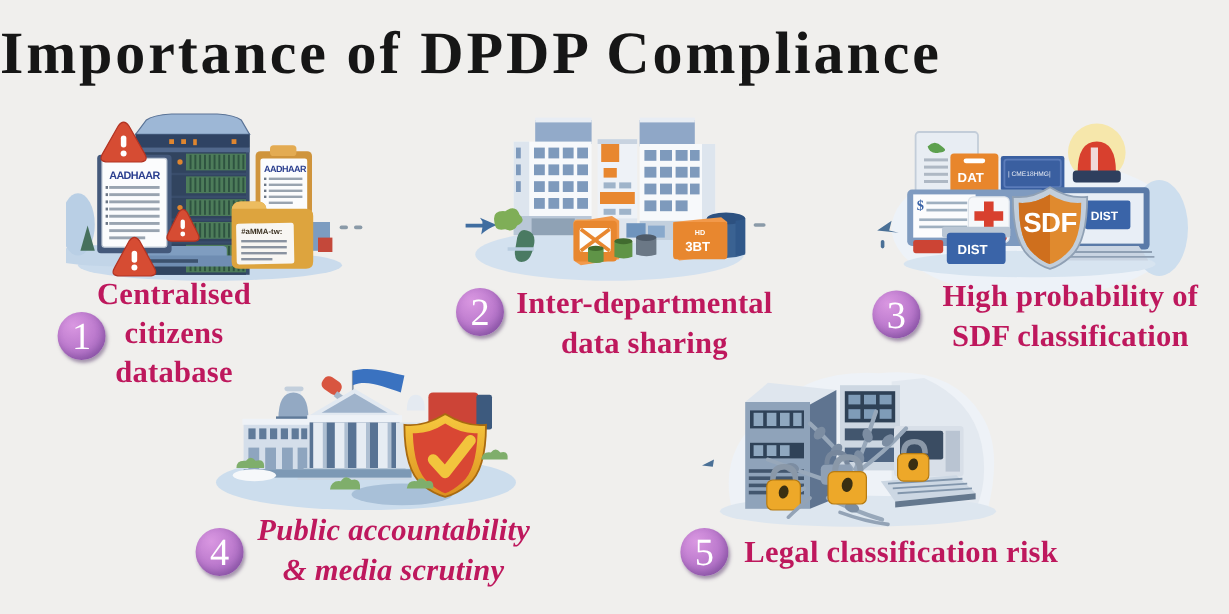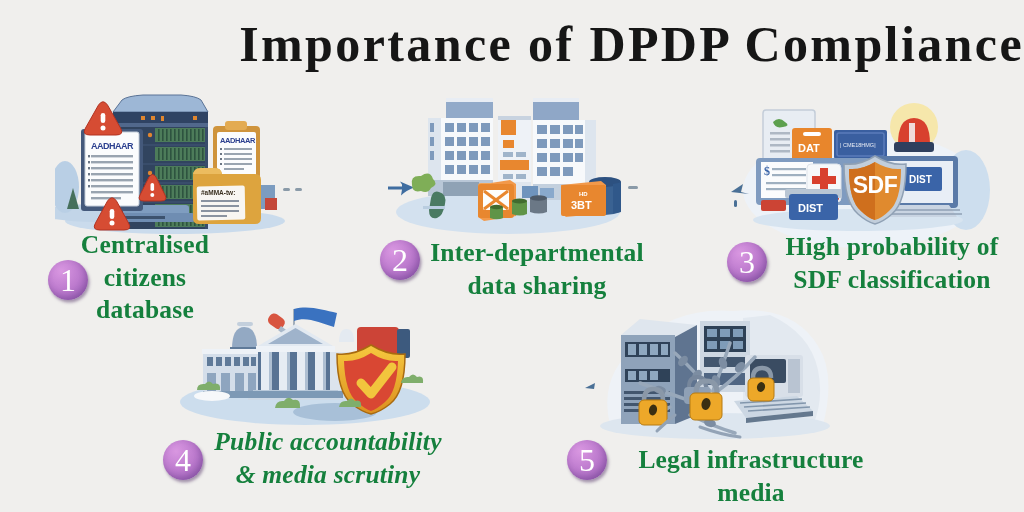--- a/index.html
+++ b/index.html
@@ -1,42 +1,42 @@
 <!DOCTYPE html>
 <html><head>
 <meta charset="utf-8">
 <style>
   html,body{margin:0;padding:0;}
   body{width:1024px;height:512px;background:#f0efed;position:relative;overflow:hidden;
        font-family:"Liberation Serif", serif;}
-  h1{position:absolute;left:0;top:9px;width:1024px;text-align:right;margin:0;
+  h1{position:absolute;left:0;top:9px;width:1024px;text-align:left;margin:0;
      font-size:50px;font-weight:bold;color:#161616;line-height:70px;letter-spacing:2.4px;}
   .num{position:absolute;z-index:5;width:40px;height:40px;border-radius:50%;
        background:radial-gradient(circle at 33% 28%, #d997e1 0%, #bd7bce 48%, #945cb4 100%);
        box-shadow:1.5px 2.5px 3px rgba(90,60,110,0.5), inset -2px -3px 6px rgba(80,40,110,0.3);
        color:#fff;text-align:center;font-size:32px;line-height:40px;font-weight:400;}
-  .cap{position:absolute;z-index:5;color:#15803d;font-weight:bold;font-size:25.5px;line-height:32.5px;letter-spacing:0.2px;
+  .cap{position:absolute;z-index:5;color:#be185d;font-weight:bold;font-size:25.5px;line-height:32.5px;letter-spacing:0.2px;
        text-align:center;}
   svg{position:absolute;}
 </style>
 </head>
 <body>
 <h1>Importance of DPDP Compliance</h1>
 
 <div class="num" style="left:48px;top:260px;">1</div>
 <div class="num" style="left:380px;top:240px;">2</div>
 <div class="num" style="left:727px;top:242px;">3</div>
 <div class="num" style="left:163px;top:440px;">4</div>
 <div class="num" style="left:567px;top:440px;">5</div>
 
 <div class="cap" style="left:75px;top:229px;width:140px;">Centralised<br>citizens<br>database</div>
 <div class="cap" style="left:407px;top:237px;width:260px;">Inter-departmental<br>data sharing</div>
 <div class="cap" style="left:772px;top:231px;width:240px;">High probability of<br>SDF classification</div>
 <div class="cap" style="left:208px;top:426px;width:240px;font-style:italic;">Public accountability<br>&amp; media scrutiny</div>
-<div class="cap" style="left:611px;top:444px;width:280px;">Legal infrastructure media</div>
+<div class="cap" style="left:611px;top:444px;width:280px;">Legal classification risk</div>
 
 <svg id="il1" style="left:55px;top:85px;" width="290" height="160" viewBox="0 0 290 160">
  <ellipse cx="120" cy="136" rx="110" ry="13" fill="#cadbec"></ellipse>
  <ellipse cx="40" cy="128" rx="55" ry="9" fill="#c2d5e8"></ellipse>
  <ellipse cx="10" cy="102" rx="14" ry="26" fill="#b9cfe5"></ellipse>
  <path d="M12 124 L18 103 L24 124 Z" fill="#46705c"></path>
  <rect x="204" y="100" width="16" height="24" fill="#7c9cc0"></rect>
  <rect x="210" y="113" width="12" height="12" fill="#c4483a"></rect>
  <rect x="228" y="103" width="7" height="3" rx="1.5" fill="#8a9aa8"></rect>
  <rect x="240" y="103" width="7" height="3" rx="1.5" fill="#8a9aa8"></rect>

